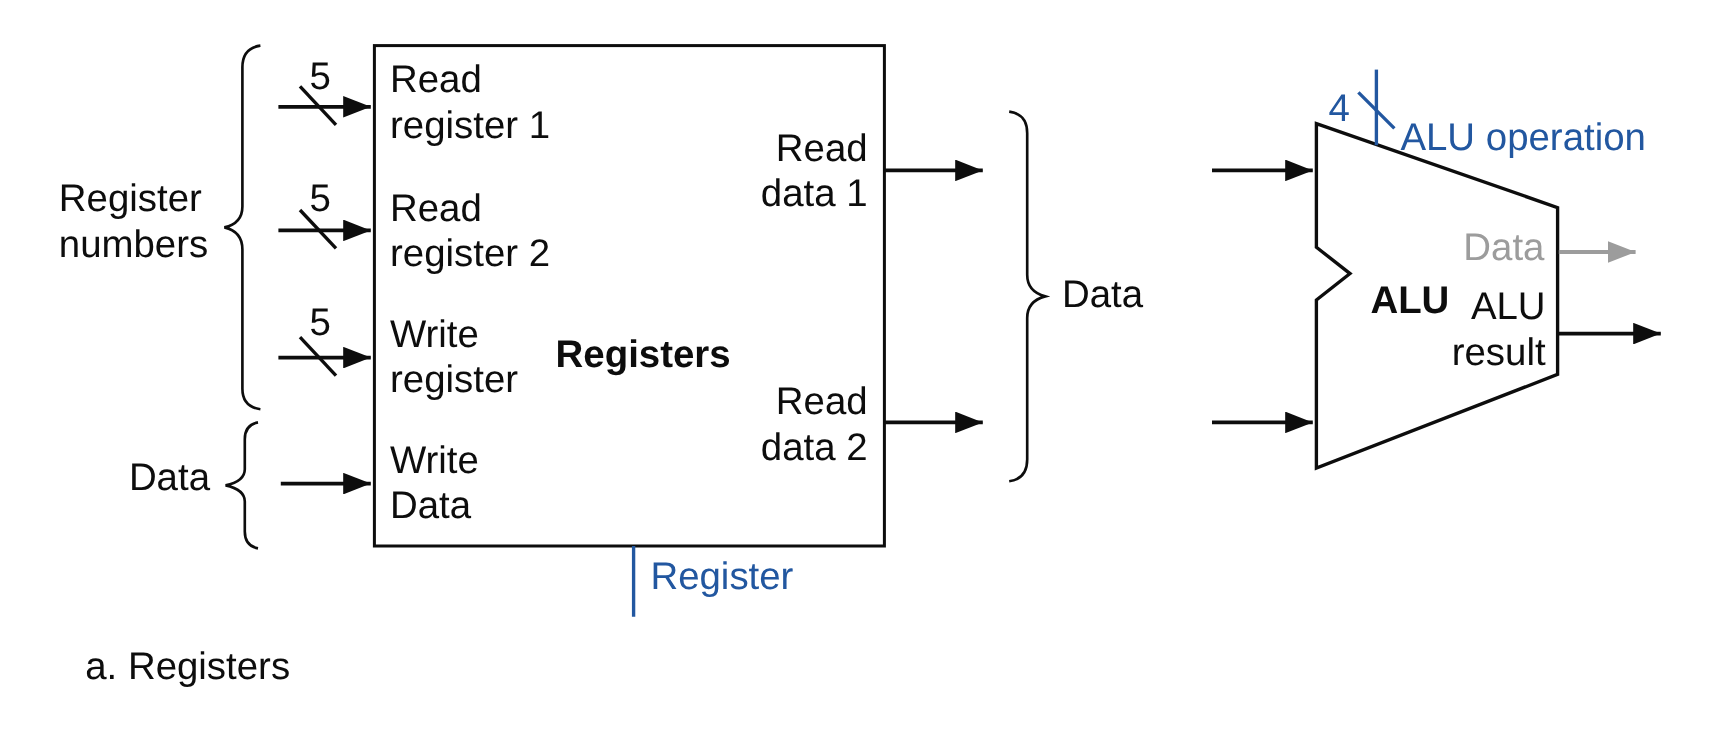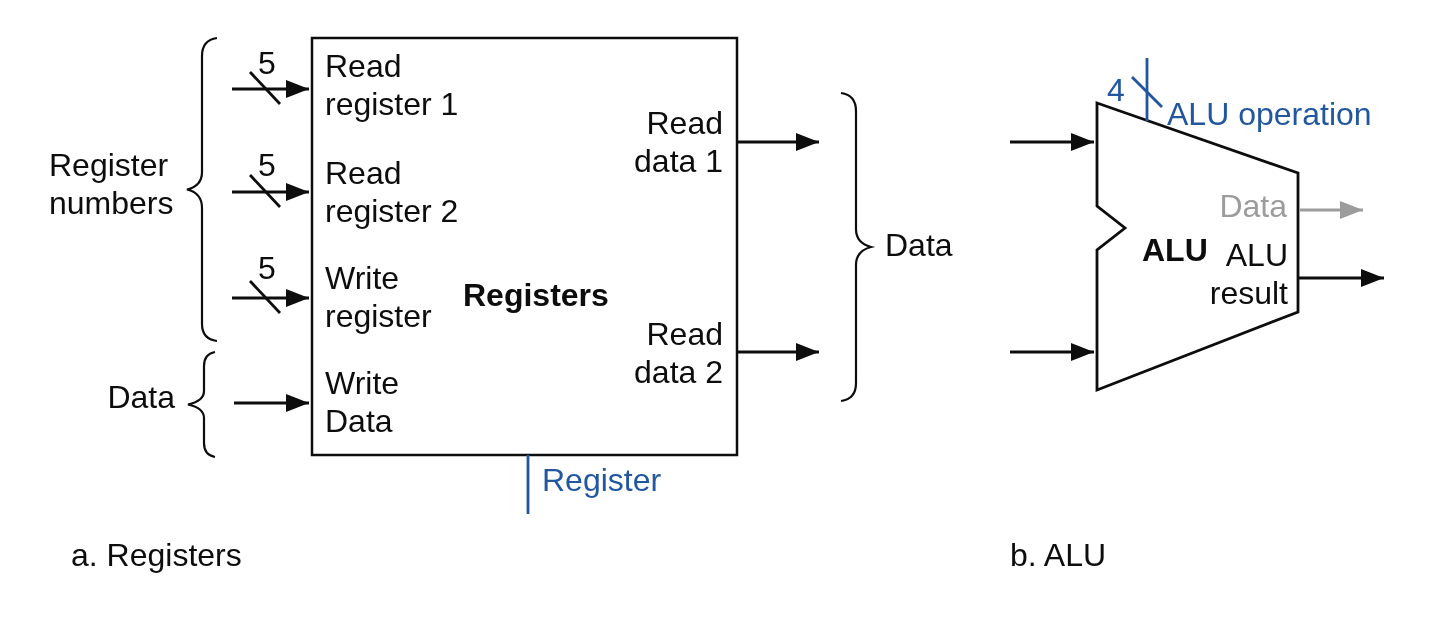--- a/index.html
+++ b/index.html
@@ -107,15 +107,14 @@
   <div class="t blue" style="left:1107px; top:71px;">4</div>
   <div class="t blue" style="left:1167px; top:49px;margin-top:46px;">ALU operation</div>
 
   <div class="t gray r" style="right:153px; top:187px;">Data</div>
 
   <div class="t b" style="left:1142px; top:231px;">ALU</div>
 
   <div class="t r" style="right:152px; top:236px;">ALU
 result</div>
 
-  <div class="t" style="left:1010px; top:536px;">b. ALU</div>
 
 </div>
 
 </body></html>

